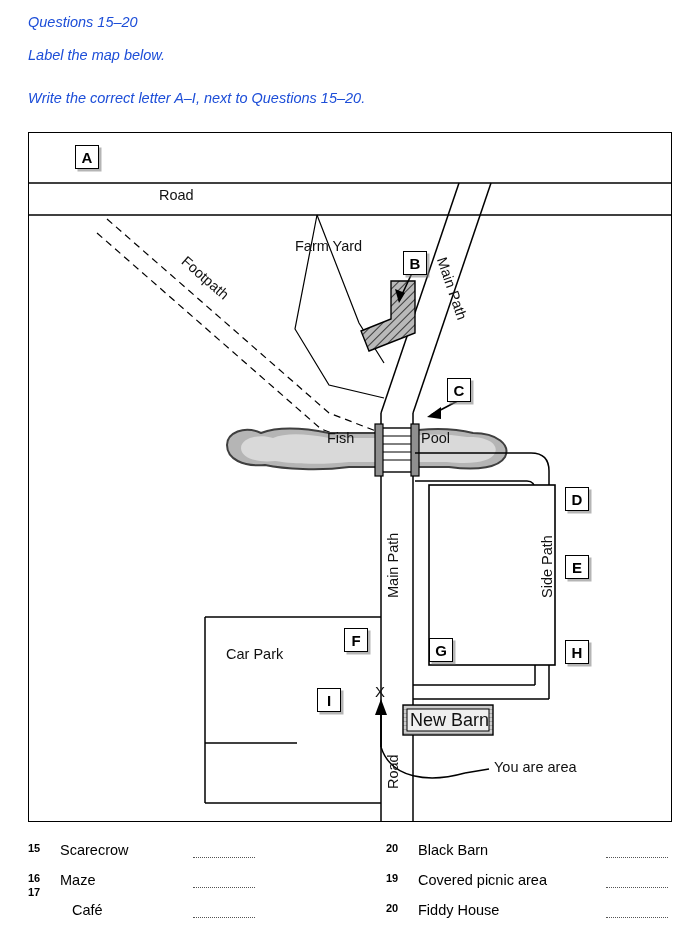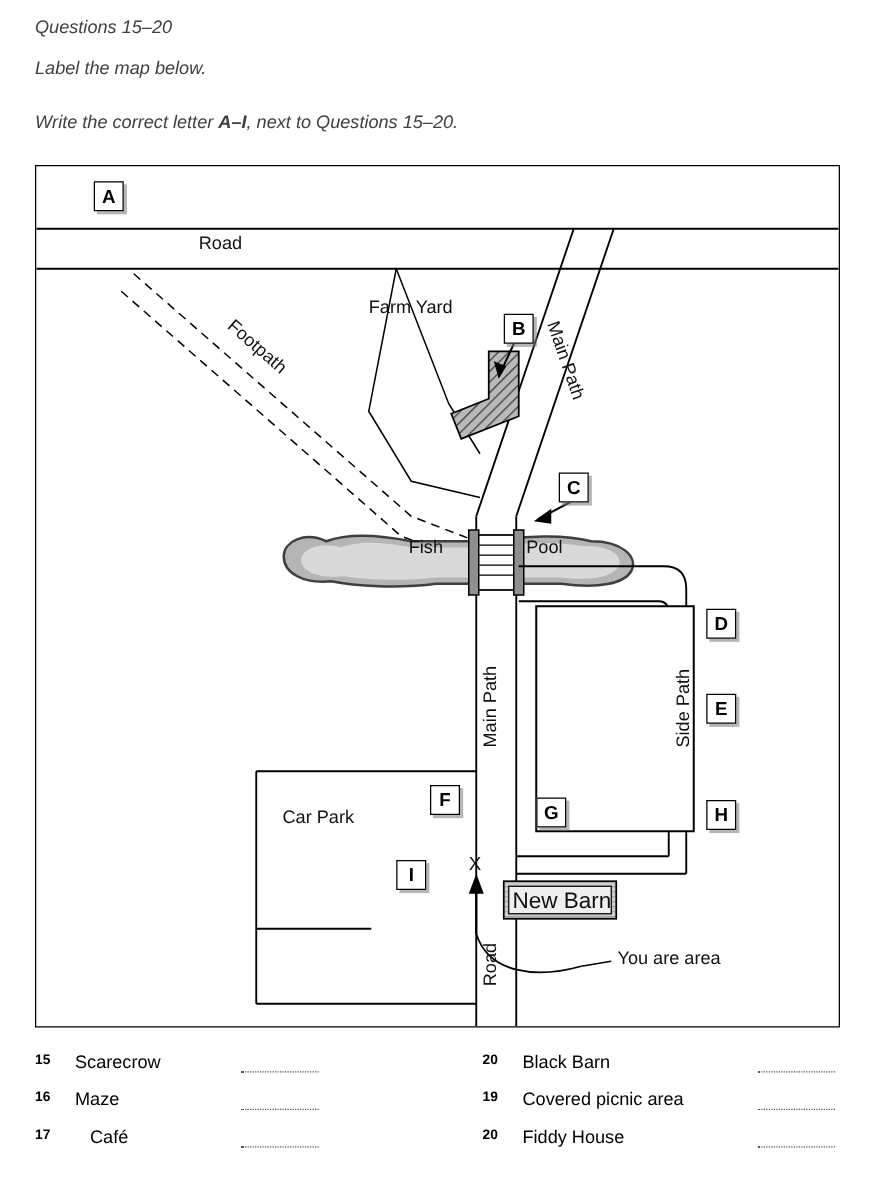--- a/index.html
+++ b/index.html
@@ -18,24 +18,24 @@
   .page {
     position: relative;
     width: 700px;
     height: 946px;
   }
   .instr {
     position: absolute;
     left: 28px;
     font-size: 14.5px;
     font-style: italic;
-    color: #404040;
+    color: #1d4ed8;
     white-space: nowrap;
   }
-  .instr b { font-style: italic; font-weight: bold; margin-top: 47px; }
+  .instr b { font-style: italic; font-weight: normal; margin-top: 47px; }
   #instr-1 { top: 14px; }
   #instr-2 { top: 47px; }
   #instr-3 { top: 90px; }
 
   
   .map-wrap {
     position: absolute;
     left: 28px;
     top: 132px;
     width: 644px;
@@ -210,21 +210,21 @@
       <div class="qnum" style="left:0px;  top:4px;">15</div>
       <div class="qtext" style="left:32px; top:4px;">Scarecrow</div>
       <div class="dots" style="left:165px; top:18px; width:62px;"></div>
     </div>
     <div>
       <div class="qnum" style="left:0px;  top:34px;">16</div>
       <div class="qtext" style="left:32px; top:34px;">Maze</div>
       <div class="dots" style="left:165px; top:48px; width:62px;"></div>
     </div>
     <div>
-      <div class="qnum" style="left:0px;  top:64px;text-align:center;">17</div>
+      <div class="qnum" style="left:0px;  top:48px;text-align:center;">17</div>
       <div class="qtext" style="left:44px; top:64px;text-align:right;">Café</div>
       <div class="dots" style="left:165px; top:78px; width:62px;"></div>
     </div>
 
     <div>
       <div class="qnum" style="left:358px; top:4px;">20</div>
       <div class="qtext" style="left:390px; top:4px;">Black Barn</div>
       <div class="dots" style="left:578px; top:18px; width:62px;"></div>
     </div>
     <div>

